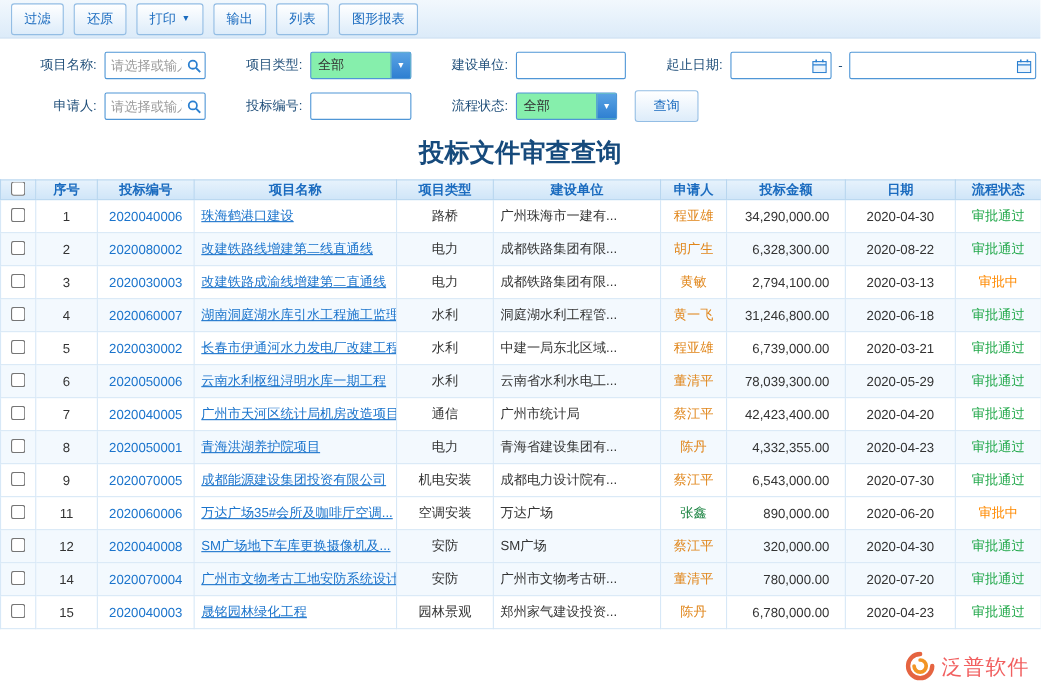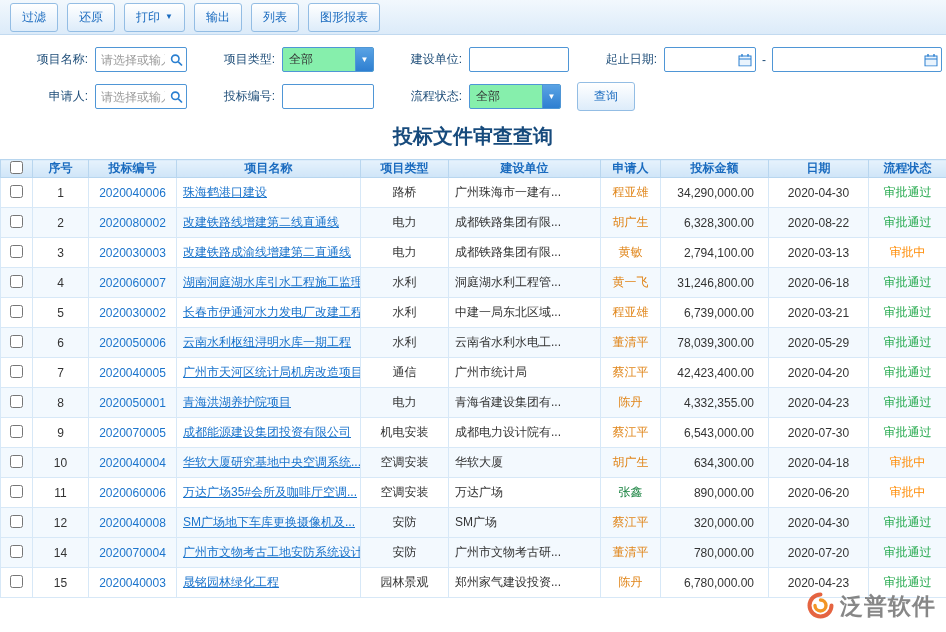--- a/index.html
+++ b/index.html
@@ -52,21 +52,21 @@
     width: 18px; align-self: stretch;
     background: linear-gradient(#5aa3e4, #2e7fd1);
     color: #fff; display: flex; align-items: center; justify-content: center;
     font-size: 8px; border-left: 1px solid #4f96d6;
   }
   .dash { margin: 0 6px; color: #1f4e79; }
   .query-btn { margin-left: 16px; padding: 5px 16px; }
 
   
   .page-title {
-    text-align: center; font-size: 20px; font-weight: bold;
+    text-align: center; font-size: 23px; font-weight: bold;
     color: #164a7c; margin: 4px 0 9px;
   }
 
   
   table { width: 946px; border-collapse: collapse; table-layout: fixed; }
   th {
     background: linear-gradient(#e6f2fc, #cfe5f8);
     color: #1a6bbf; font-weight: bold; height: 15px;
     border: 1px solid #b8d6ef; font-size: 12px; white-space: nowrap;
   }
@@ -79,21 +79,21 @@
   .c-right { text-align: right; padding-right: 14px; }
   a.link { color: #1b74cc; text-decoration: none; cursor: pointer; }
   a.link.u { text-decoration: underline; }
 
   
   .watermark {
     position: absolute; right: 10px; bottom: 10px;
     display: flex; align-items: center; gap: 6px;
     opacity: 0.85; pointer-events: none;
   }
-  .wm-text { font-size: 23px; font-weight: bold; color: #737373; letter-spacing: 1px; }
+  .wm-text { font-size: 19px; font-weight: normal; color: #ef4444; letter-spacing: 1px; }
 </style>
 </head>
 <body>
 
 <div class="toolbar">
   <button class="btn">过滤</button>
   <button class="btn">还原</button>
   <button class="btn">
     <span>打印</span>
     <span class="caret">▼</span>
@@ -317,32 +317,20 @@
         <td class="c-center">9</td>
         <td class="c-center"><a href="#" class="link">2020070005</a></td>
         <td><a href="#" class="link u">成都能源建设集团投资有限公司</a></td>
         <td class="c-center">机电安装</td>
         <td>成都电力设计院有...</td>
         <td class="c-center" style="color: rgb(224, 133, 25);">蔡江平</td>
         <td class="c-right">6,543,000.00</td>
         <td class="c-center">2020-07-30</td>
         <td class="c-center" style="color: rgb(33, 168, 74);">审批通过</td>
       </tr>
-      <tr class="alt">
-        <td class="c-center"><input type="checkbox" style=""></td>
-        <td class="c-center">10</td>
-        <td class="c-center"><a href="#" class="link">2020040004</a></td>
-        <td><a href="#" class="link u">华软大厦研究基地中央空调系统...</a></td>
-        <td class="c-center">空调安装</td>
-        <td>华软大厦</td>
-        <td class="c-center" style="color: rgb(224, 133, 25);">胡广生</td>
-        <td class="c-right">634,300.00</td>
-        <td class="c-center">2020-04-18</td>
-        <td class="c-center" style="color: rgb(255, 138, 0);">审批中</td>
-      </tr>
       <tr>
         <td class="c-center"><input type="checkbox" style=""></td>
         <td class="c-center">11</td>
         <td class="c-center"><a href="#" class="link">2020060006</a></td>
         <td><a href="#" class="link u">万达广场35#会所及咖啡厅空调...</a></td>
         <td class="c-center">空调安装</td>
         <td>万达广场</td>
         <td class="c-center" style="color: #15803d;">张鑫</td>
         <td class="c-right">890,000.00</td>
         <td class="c-center">2020-06-20</td>

